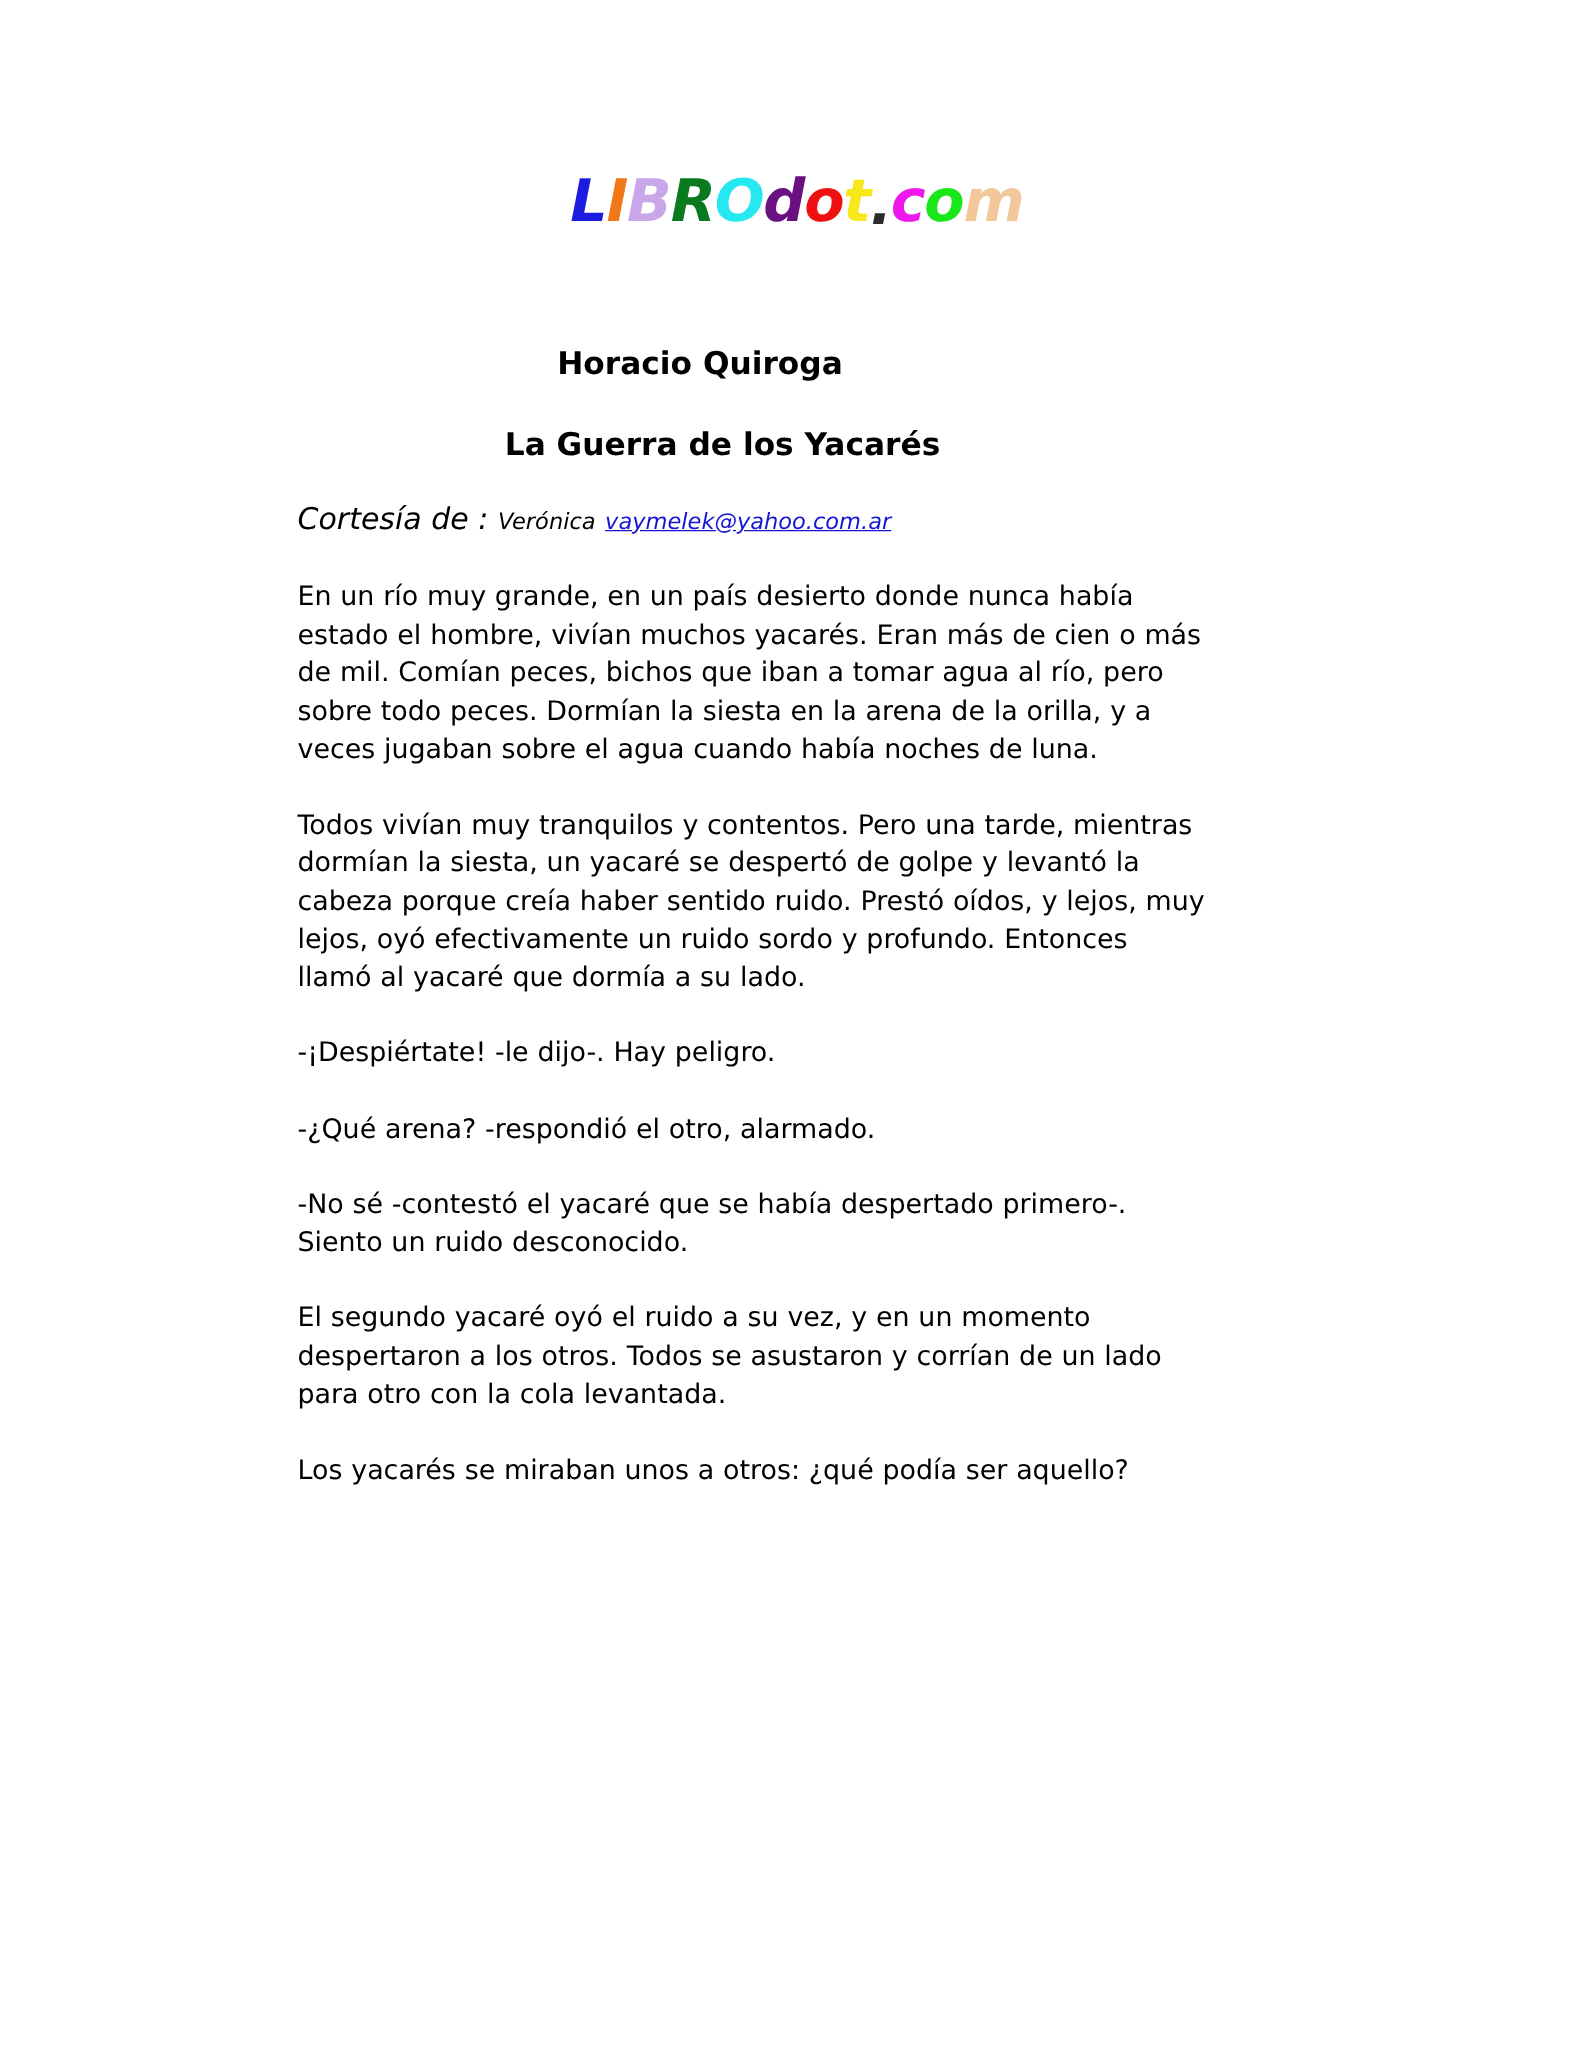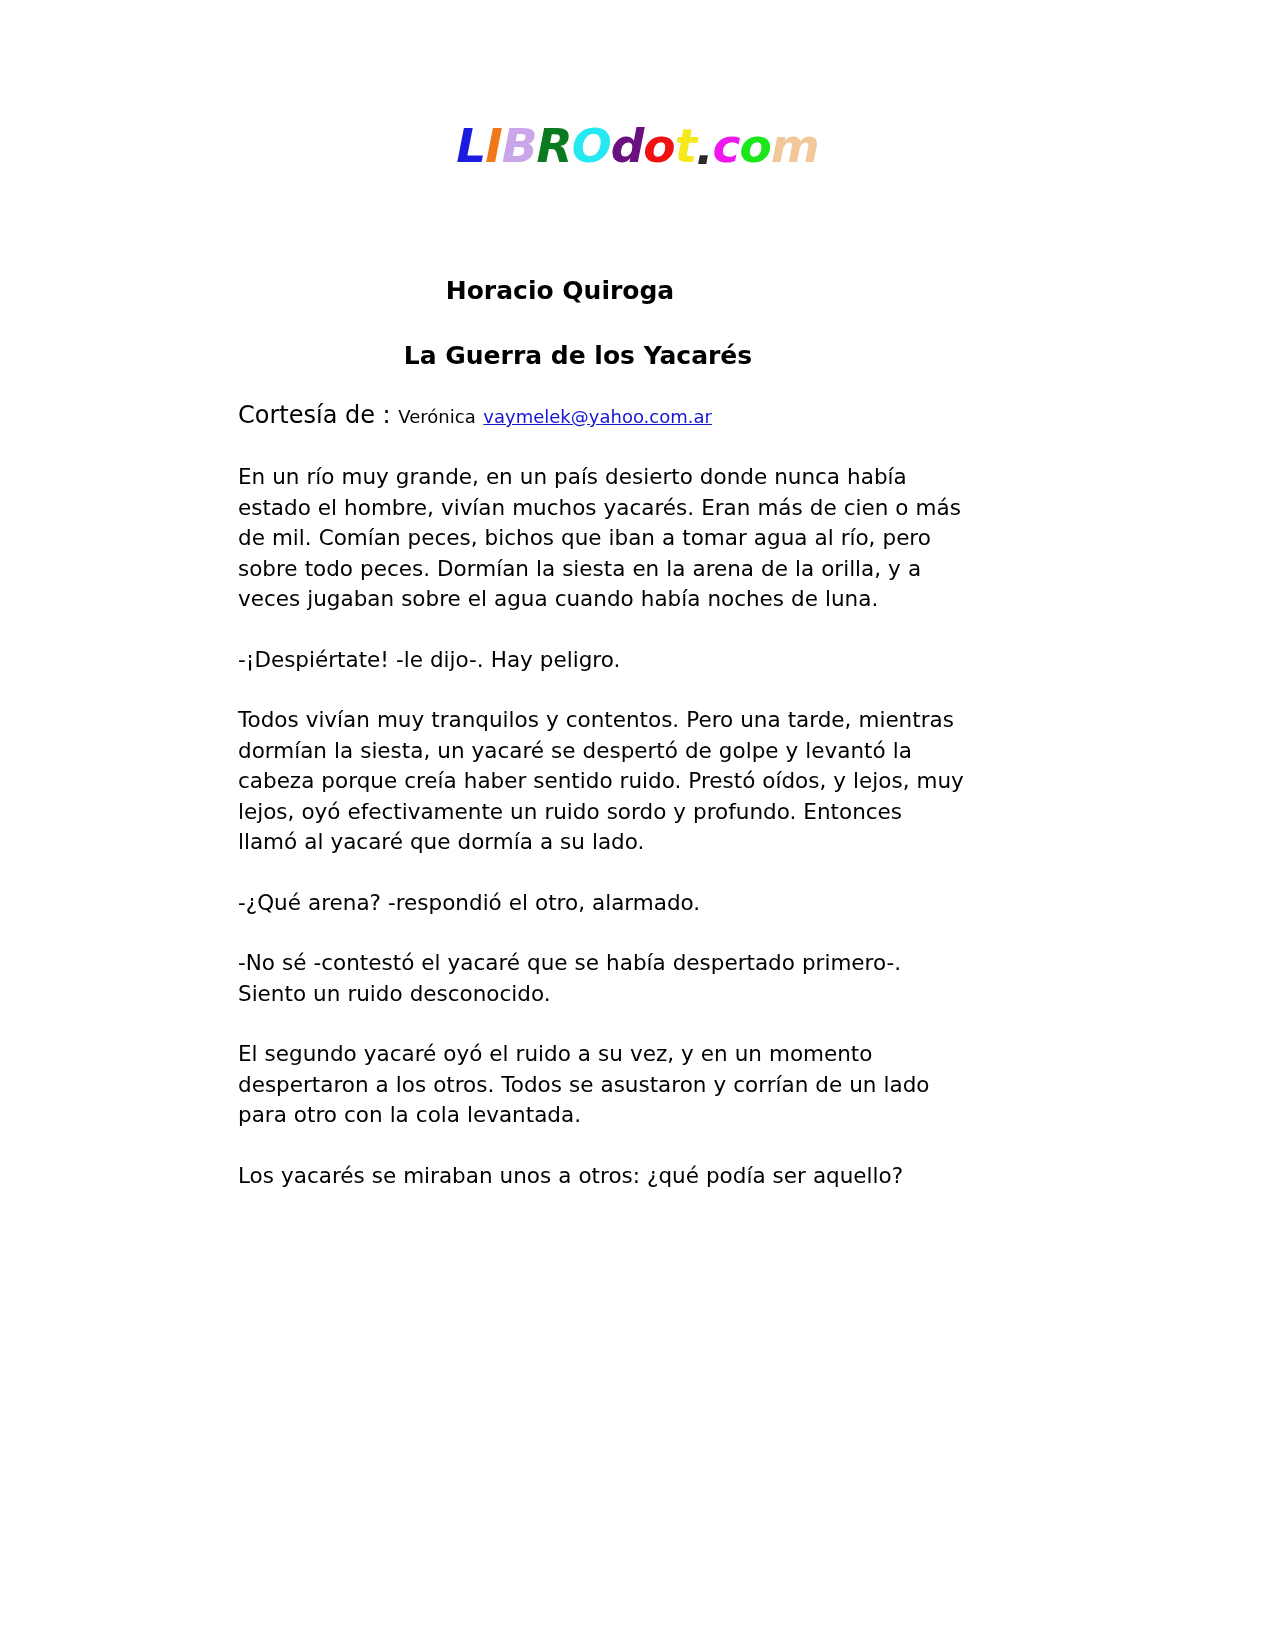--- a/index.html
+++ b/index.html
@@ -19,21 +19,21 @@
     position: relative;
     width: 1275px;
     height: 1650px;
     background: #ffffff;
     box-sizing: border-box;
   }
 
   
   .logo-wrap {
     position: absolute;
-    top: 122px;
+    top: 138px;
     left: 0;
     width: 1275px;
     text-align: center;
     line-height: 1;
   }
   .logo {
     display: inline-block;
     font-family: "DejaVu Sans", "Liberation Sans", sans-serif;
     font-style: italic;
     font-weight: bold;
@@ -69,20 +69,21 @@
     top: 400px;
     left: 238px;
     width: 742px;
   }
 
   .courtesy {
     font-size: 24px;
     line-height: 30px;
     margin: 0 0 30px 0;
     white-space: nowrap;
+    font-style: italic;
   }
   .courtesy .label { font-size: 24px; }
   .courtesy .name  { font-size: 18px; }
   .courtesy .email {
     font-size: 18px;
     color: #1515d2;
     text-decoration: underline;
     cursor: pointer;
   }
 
@@ -113,22 +114,22 @@
   <div class="body-block">
 
     <div class="courtesy">
       <span class="label">Cortesía de :</span>
       <span class="name">Verónica</span>
       <span class="email">vaymelek@yahoo.com.ar</span>
     </div>
 
     <div id="paragraph-host">
         <p class="para">En un río muy grande, en un país desierto donde nunca había estado el hombre, vivían muchos yacarés. Eran más de cien o más de mil. Comían peces, bichos que iban a tomar agua al río, pero sobre todo peces. Dormían la siesta en la arena de la orilla, y a veces jugaban sobre el agua cuando había noches de luna.</p>
+        <p class="para">Todos vivían muy tranquilos y contentos. Pero una tarde, mientras dormían la siesta, un yacaré se despertó de golpe y levantó la cabeza porque creía haber sentido ruido. Prestó oídos, y lejos, muy lejos, oyó efectivamente un ruido sordo y profundo. Entonces llamó al yacaré que dormía a su lado.</p>
         <p class="para">-¡Despiértate! -le dijo-. Hay peligro.</p>
-        <p class="para">Todos vivían muy tranquilos y contentos. Pero una tarde, mientras dormían la siesta, un yacaré se despertó de golpe y levantó la cabeza porque creía haber sentido ruido. Prestó oídos, y lejos, muy lejos, oyó efectivamente un ruido sordo y profundo. Entonces llamó al yacaré que dormía a su lado.</p>
         <p class="para">-¿Qué arena? -respondió el otro, alarmado.</p>
         <p class="para">-No sé -contestó el yacaré que se había despertado primero-. Siento un ruido desconocido.</p>
         <p class="para">El segundo yacaré oyó el ruido a su vez, y en un momento despertaron a los otros. Todos se asustaron y corrían de un lado para otro con la cola levantada.</p>
         <p class="para">Los yacarés se miraban unos a otros: ¿qué podía ser aquello?</p>
       </div>
 
   </div>
 
 </div>
 

